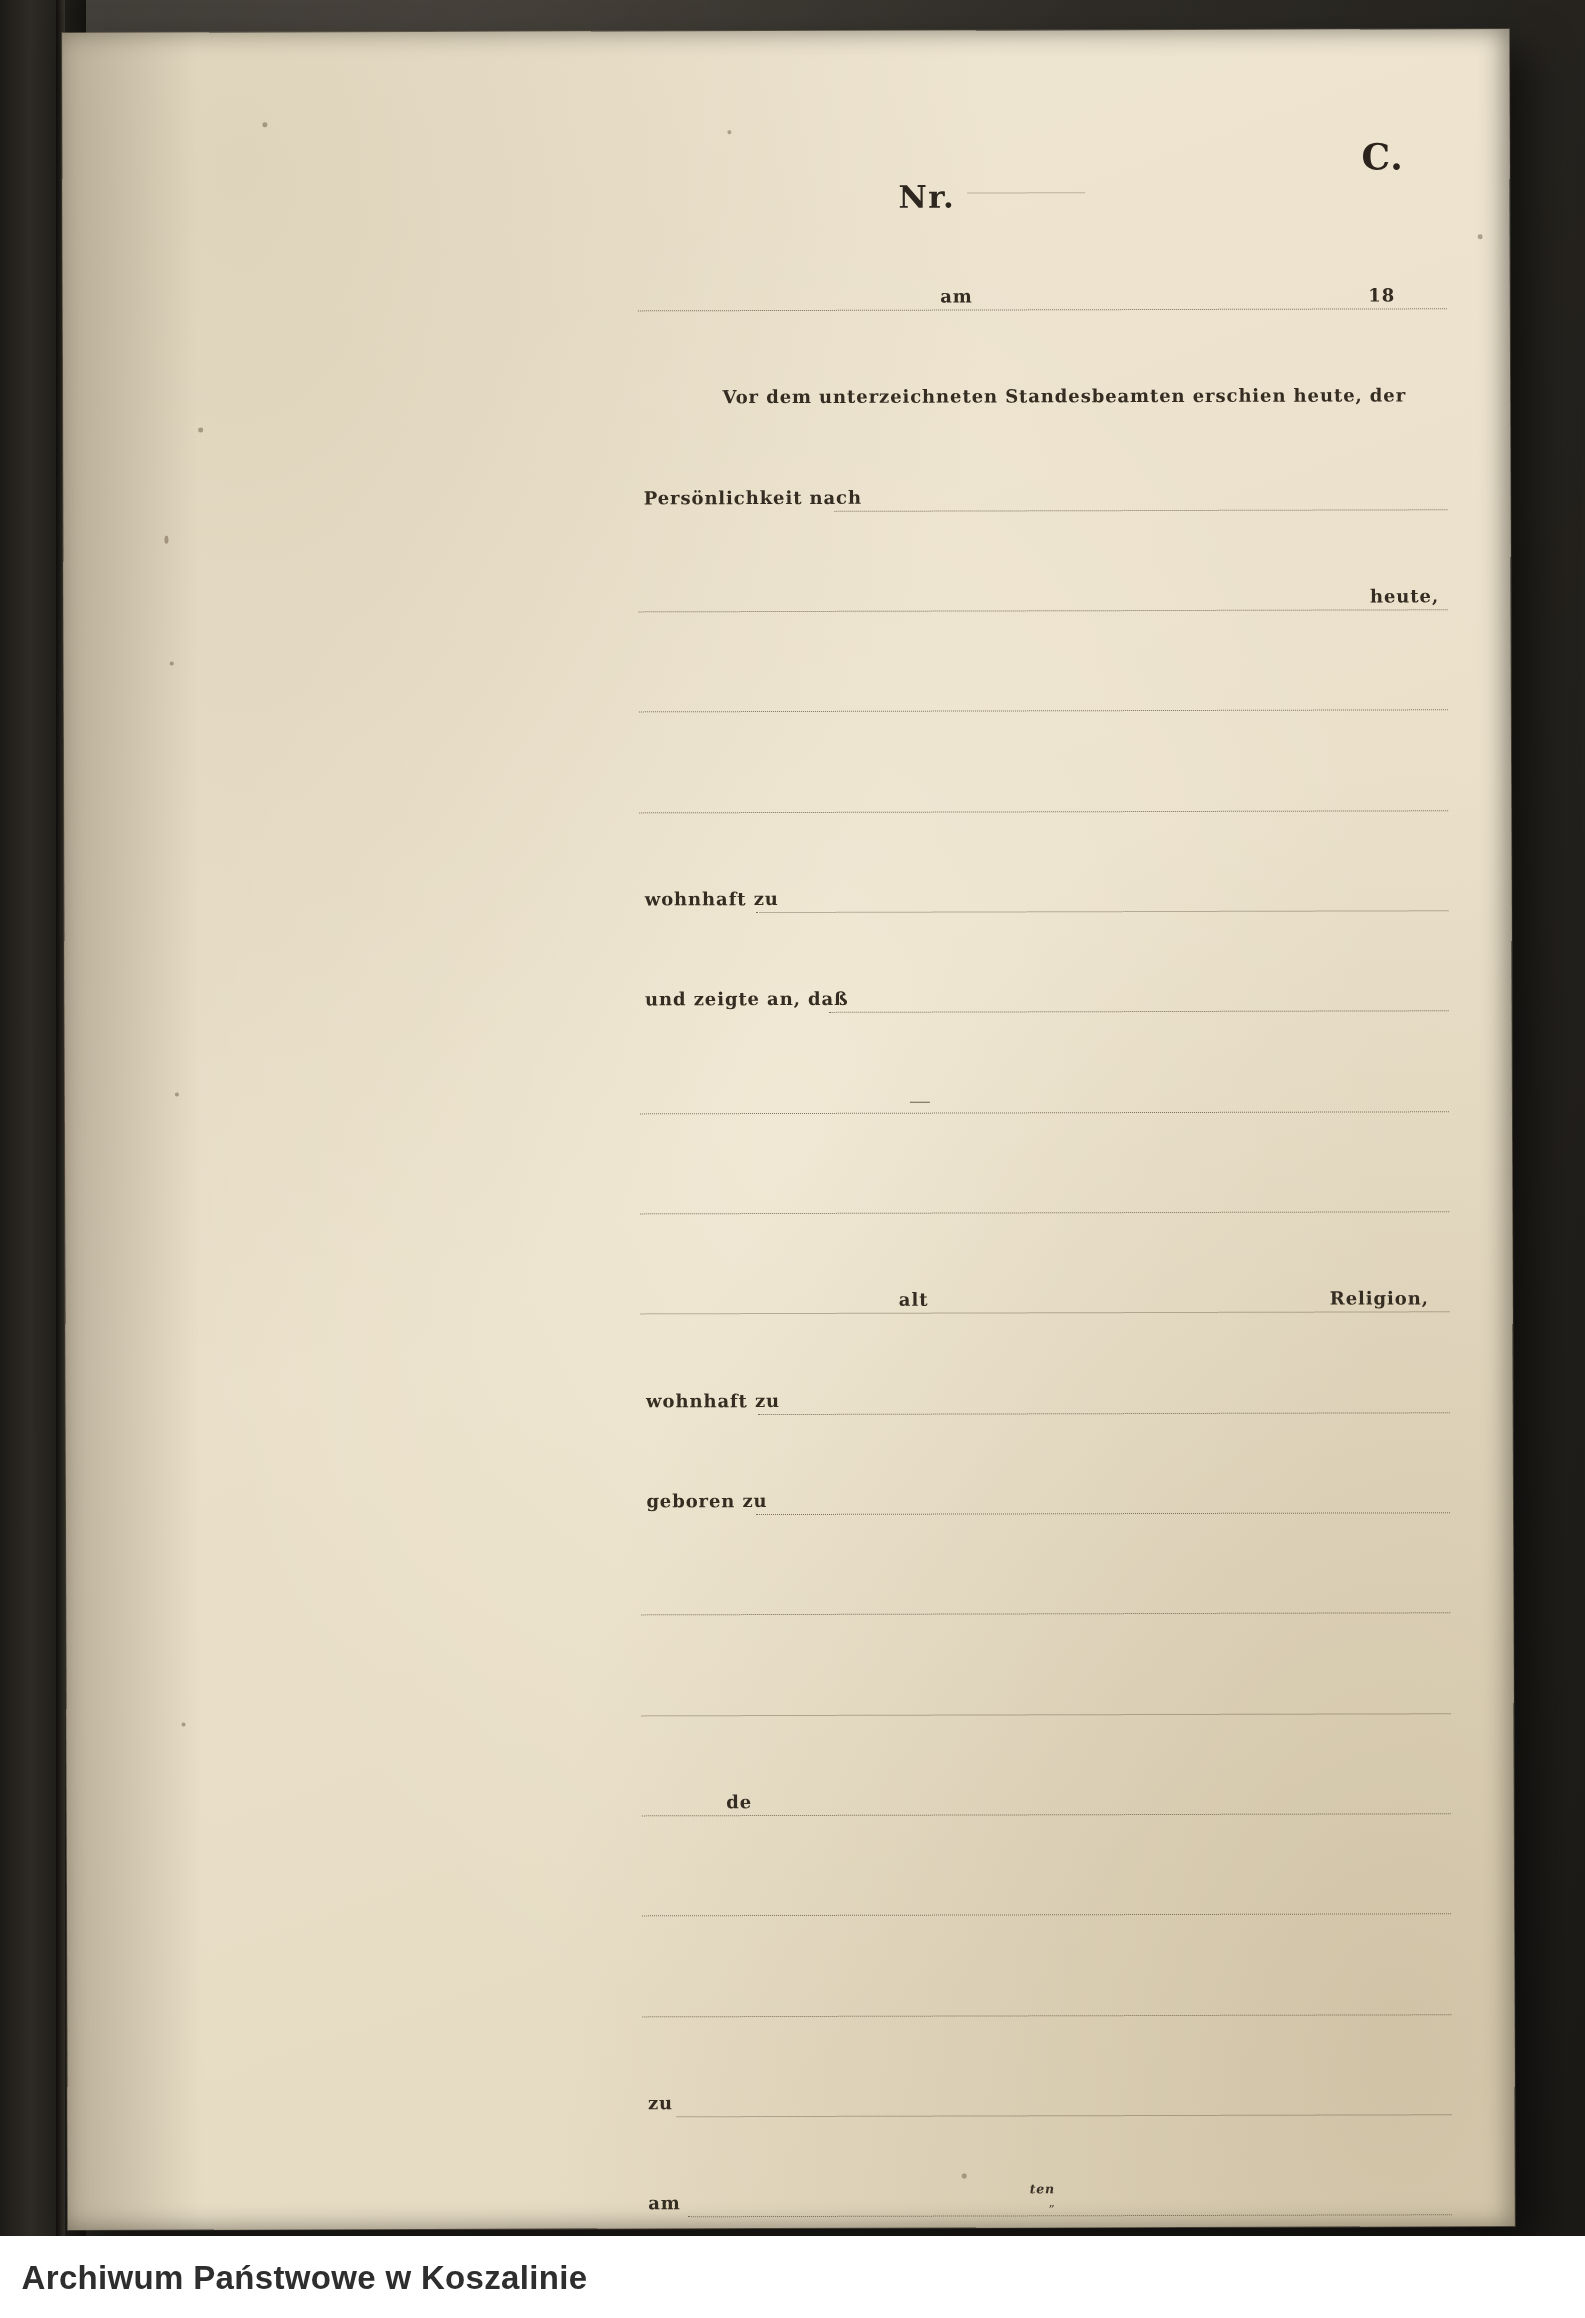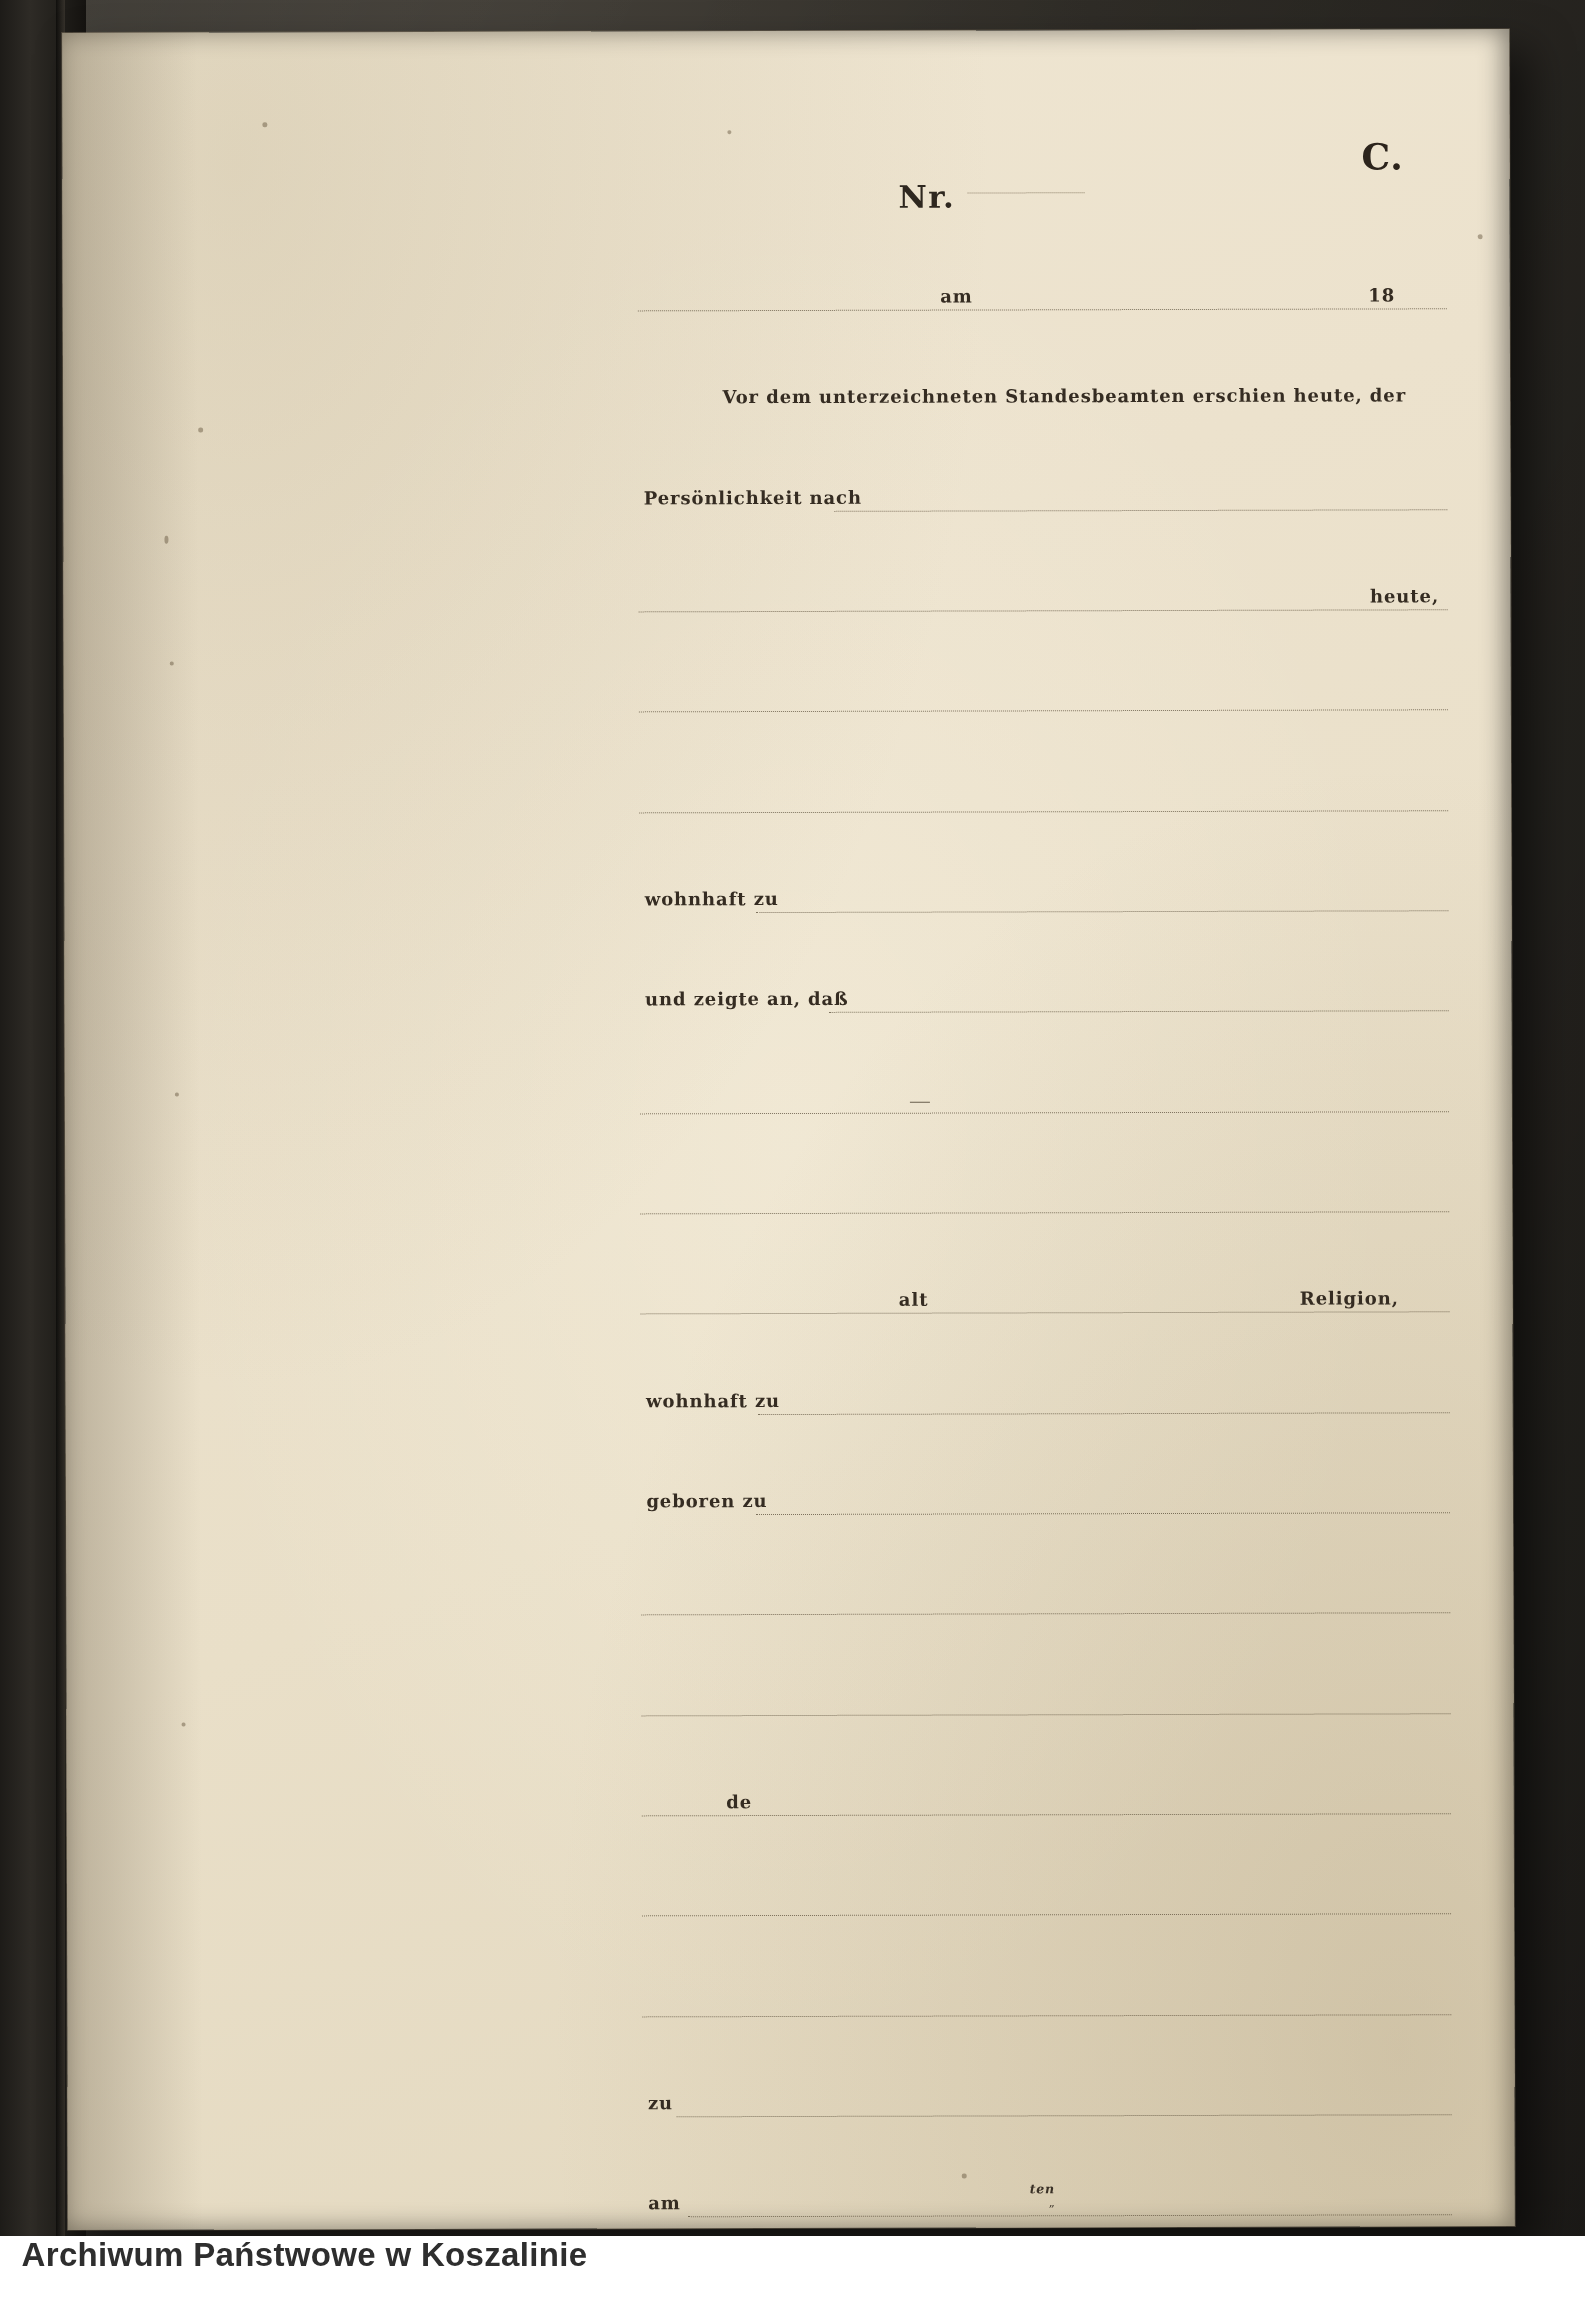--- a/index.html
+++ b/index.html
@@ -186,20 +186,21 @@
 
   
   .footer {
     position: absolute;
     left: 0;
     bottom: 0;
     width: 1585px;
     height: 83px;
     background: #ffffff;
     display: flex;
+    align-items: center;
     margin-top: 19px;
   }
   .footer-text {
     margin-left: 21.6px;
     font-family: "Liberation Sans", sans-serif;
     font-size: 33px;
     font-weight: 700;
     color: #2e2e2e;
     letter-spacing: 0.01em;
   }
@@ -274,21 +275,21 @@
       <div class="mini-dash"></div>
     </div>
 
     <div class="row" style="top:453px;">
       <div class="rule"></div>
     </div>
 
     <div class="row" style="top:503px;">
       <div class="rule"></div>
       <div class="txt" style="left:253px;">alt</div>
-      <div class="txt" style="left:654px;margin-top:36px;">Religion,</div>
+      <div class="txt" style="left:684px;margin-top:36px;">Religion,</div>
     </div>
 
     <div class="row" style="top:554px;">
       <div class="rule" style="left:117px;"></div>
       <div class="txt left">wohnhaft zu</div>
     </div>
 
     <div class="row" style="top:604px;">
       <div class="rule" style="left:115px;"></div>
       <div class="txt left">geboren zu</div>

